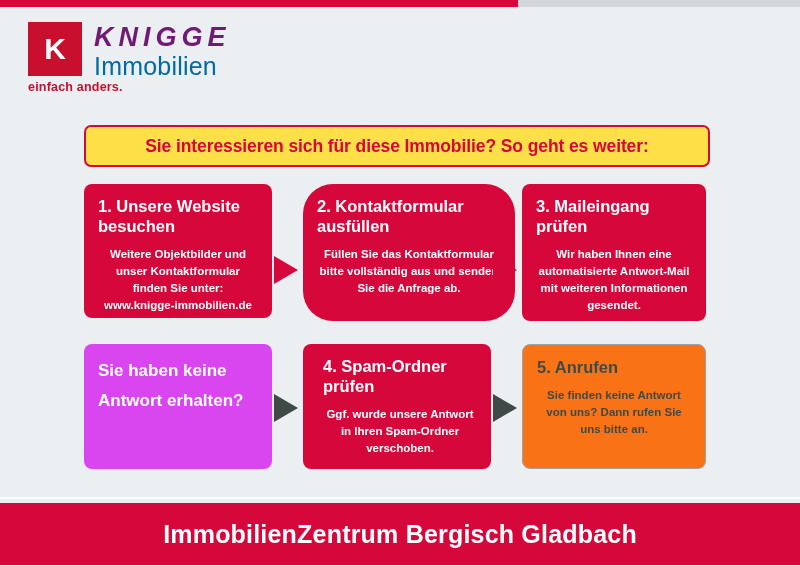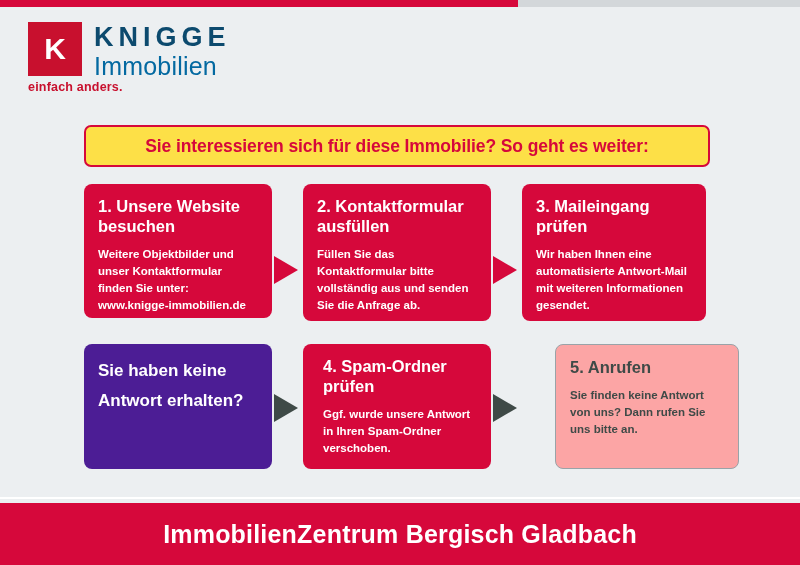--- a/index.html
+++ b/index.html
@@ -69,22 +69,23 @@
     letter-spacing: 0px;
     font-family: "Liberation Sans", sans-serif;
   }
   .logo-name {
     position: absolute;
     left: 66px;
     top: 2px;
     font-size: 27px;
     font-weight: bold;
     letter-spacing: 5px;
-    color: #0c4a6e;
+    color: #701a75;
     line-height: 1;
+    font-style: italic;
   }
   .logo-sub {
     position: absolute;
     left: 66px;
     top: 32px;
     font-size: 25px;
     color: #0369a1;
     line-height: 1;
     letter-spacing: 0.2px;
   }
@@ -124,55 +125,55 @@
     position: absolute;
     border-radius: 8px;
     box-sizing: border-box;
     padding: 12px 14px 10px 14px;
   }
   .box.red {
     background: #d6083b;
     color: #ffffff;
   }
   .box.dark {
-    background: #4c1d95;
+    background: #d946ef;
     color: #ffffff;
   }
   .box.outline {
-    background: #fca5a5;
+    background: #f97316;
     border: 1.5px solid #9aa3a8;
     color: #3f4a47;
-    margin-left: 33px;
   }
   .box-title {
     font-size: 16.5px;
     font-weight: bold;
     line-height: 1.22;
     margin: 0 0 10px 0;
   }
   .box.outline .box-title {
     color: #3f4a47;
   }
   .box-body {
     font-size: 11.5px;
     font-weight: bold;
     line-height: 1.47;
     margin: 0;
+    text-align: center;
   }
   .box.outline .box-body {
     color: #3f4a47;
   }
   .box.dark .box-title {
     font-size: 17px;
     line-height: 1.75;
   }
 
   
   #box1 { left: 84px;  top: 184px; width: 188px; height: 134px; }
-  #box2 { left: 303px; top: 184px; width: 188px; height: 137px; }
+  #box2 { left: 303px; top: 184px; width: 212px; height: 137px; border-radius: 30px; }
   #box3 { left: 522px; top: 184px; width: 184px; height: 137px; }
   
   #box4 { left: 84px;  top: 344px; width: 188px; height: 125px; }
   #box5 { left: 303px; top: 344px; width: 188px; height: 125px; padding-left: 20px; }
   #box6 { left: 522px; top: 344px; width: 184px; height: 125px; }
 
   
   .arrow {
     position: absolute;
     width: 0;

